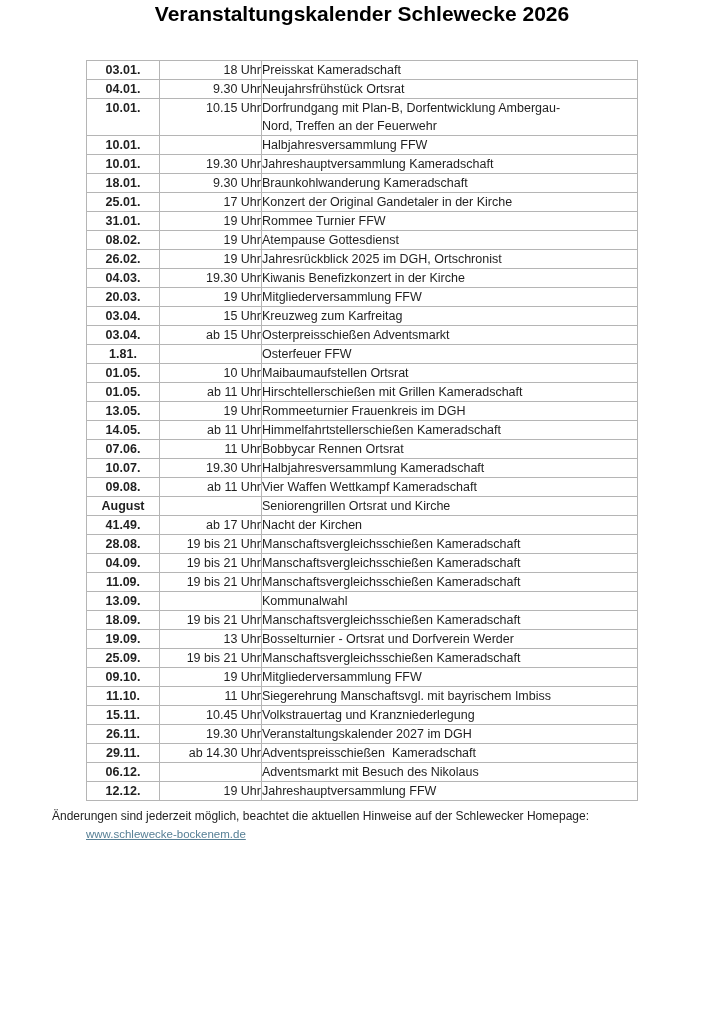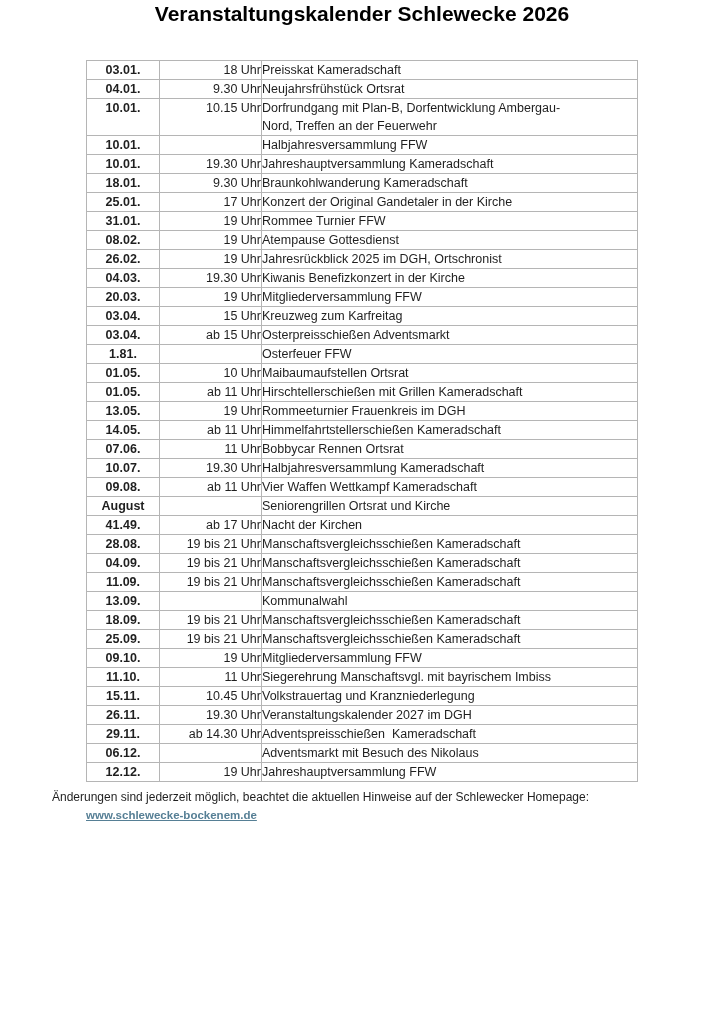--- a/index.html
+++ b/index.html
@@ -56,21 +56,20 @@
     color: var(--text);
   }
   .homepage-link {
     display: inline-block;
     margin: 1px 0 0 86px;
     font-size: 11.5px;
     line-height: 15px;
     color: var(--link);
     text-decoration: underline;
     cursor: pointer;
-    font-weight: bold;
   }
 </style>
 </head>
 <body>
 
 <div class="page">
   <h1 class="title">Veranstaltungskalender Schlewecke 2026</h1>
 
   <table class="events">
     <tbody id="events-body">
@@ -214,20 +213,25 @@
           <td class="c-date">13.09.</td>
           <td class="c-time"></td>
           <td class="c-event">Kommunalwahl</td>
         </tr>
         <tr>
           <td class="c-date">18.09.</td>
           <td class="c-time">19 bis 21 Uhr</td>
           <td class="c-event">Manschaftsvergleichsschießen Kameradschaft</td>
         </tr>
         <tr>
+          <td class="c-date">19.09.</td>
+          <td class="c-time">13 Uhr</td>
+          <td class="c-event">Bosselturnier - Ortsrat und Dorfverein Werder</td>
+        </tr>
+        <tr>
           <td class="c-date">25.09.</td>
           <td class="c-time">19 bis 21 Uhr</td>
           <td class="c-event">Manschaftsvergleichsschießen Kameradschaft</td>
         </tr>
         <tr>
           <td class="c-date">09.10.</td>
           <td class="c-time">19 Uhr</td>
           <td class="c-event">Mitgliederversammlung FFW</td>
         </tr>
         <tr>

